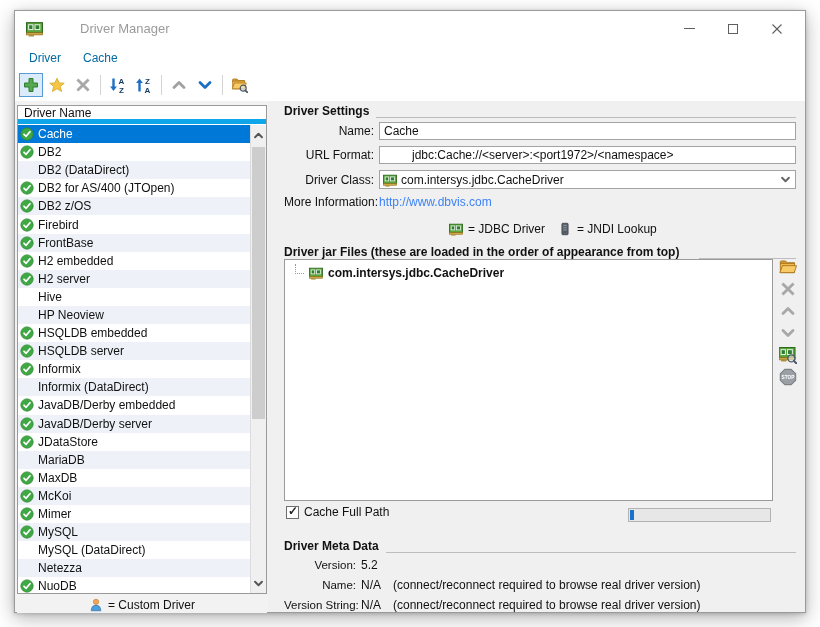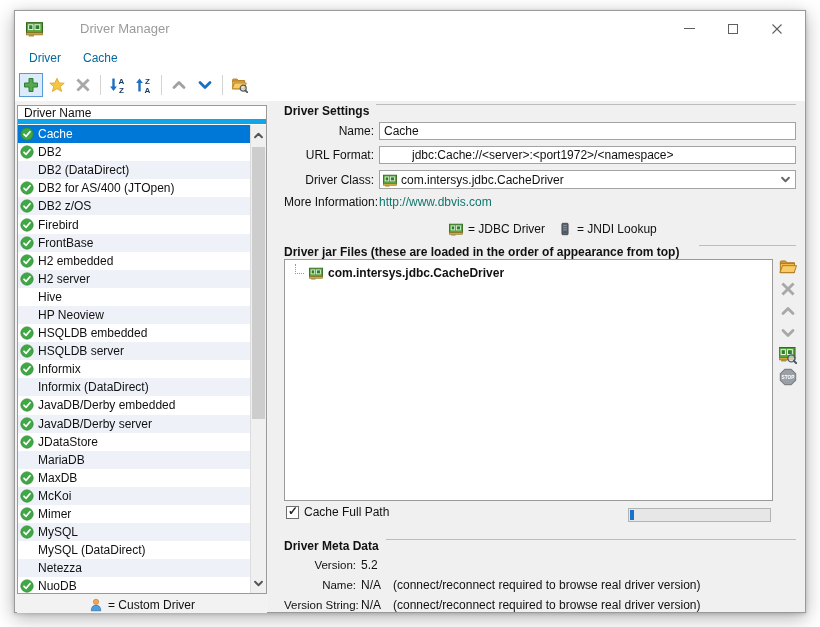--- a/index.html
+++ b/index.html
@@ -46,31 +46,31 @@
   .vs-arrow { position:absolute; left:0; width:15px; height:16px; display:flex; align-items:center; justify-content:center; color:#555; }
   .vs-arrow.up { top:2px; } .vs-arrow.down { bottom:2px; }
   .vs-thumb { position:absolute; left:1px; width:13px; top:22px; height:272px; background:#cdcdcd; }
 
   .custom-legend { position:absolute; left:2px; top:585px; width:250px; height:17px; display:flex; align-items:center; justify-content:center; gap:5px; font-size:12px; color:#111; background:#f2f2f2; }
 
   
   .rpanel-bg { position:absolute; left:253px; top:90px; right:0; bottom:0; background:#f0f0f0; }
   .lpanel-bg { position:absolute; left:0; top:90px; width:253px; bottom:0; background:#f2f2f2; }
 
-  .sec-head { position:absolute; display:flex; align-items:flex-start; gap:7px; }
+  .sec-head { position:absolute; display:flex; align-items:flex-end; gap:7px; }
   .sec-head .t { font-size:12px; font-weight:bold; color:#111; white-space:nowrap; }
   .sec-head .rule { flex:1; height:1px; background:#bdbdbd; }
 
   .frow { position:absolute; display:flex; align-items:center; }
   .flabel { width:90px; text-align:right; font-size:12px; color:#111; white-space:nowrap; flex:0 0 90px; }
   .ffield { margin-left:5px; height:18px; background:#ffffff; border:1px solid #a3a3a3; font-size:12px; color:#111; padding:0 4px; font-family:"Liberation Sans", sans-serif; }
   .combo { margin-left:5px; height:19px; background:#ffffff; border:1px solid #a3a3a3; display:flex; align-items:center; padding-left:3px; gap:4px; position:relative; }
   .combo .ctext { font-size:12px; color:#111; }
   .combo .cbtn { position:absolute; right:2px; top:0; bottom:0; width:16px; display:flex; align-items:center; justify-content:center; color:#666; }
-  .link { font-size:12px; color:#0f766e; text-decoration:none; margin-left:5px; }
+  .link { font-size:12px; color:#3b82f6; text-decoration:none; margin-left:5px; }
 
   .legend-row { position:absolute; display:flex; align-items:center; gap:5px; font-size:12px; color:#111; }
 
   .jar-box { position:absolute; left:269px; top:248px; width:489px; height:242px; background:#ffffff; border:1px solid #9a9a9a; padding:4px 2px; }
   .tree-row { display:flex; align-items:center; gap:5px; height:18px; font-size:12px; font-weight:bold; color:#111; white-space:nowrap; }
   .tree-child { margin-left:8px; position:relative; }
   .tree-elbow { width:9px; height:10px; border-left:1px dotted #9a9a9a; border-bottom:1px dotted #9a9a9a; margin-top:-8px; }
 
   .side-strip { position:absolute; left:762px; top:246px; width:22px; display:flex; flex-direction:column; align-items:center; gap:3px; }
   .side-strip .sbtn { width:20px; height:19px; display:flex; align-items:center; justify-content:center; }

